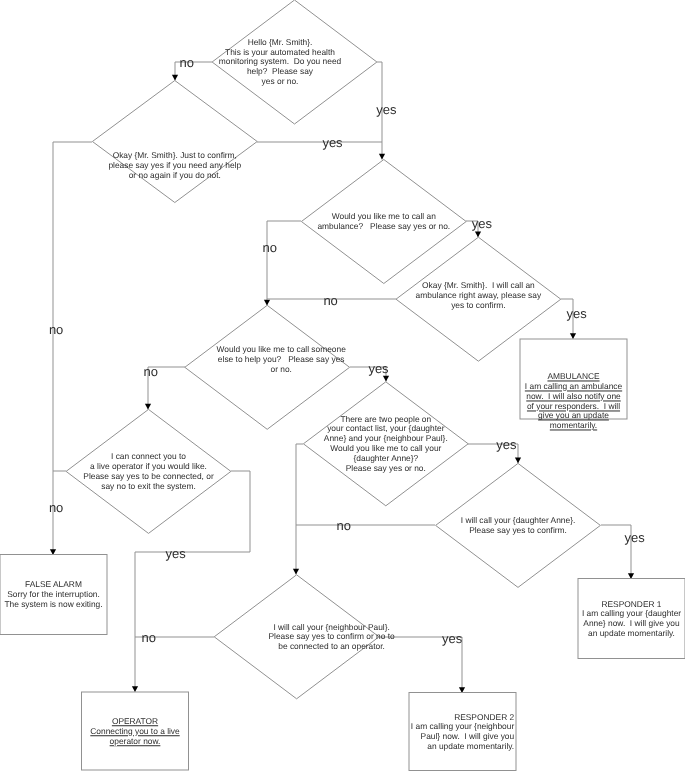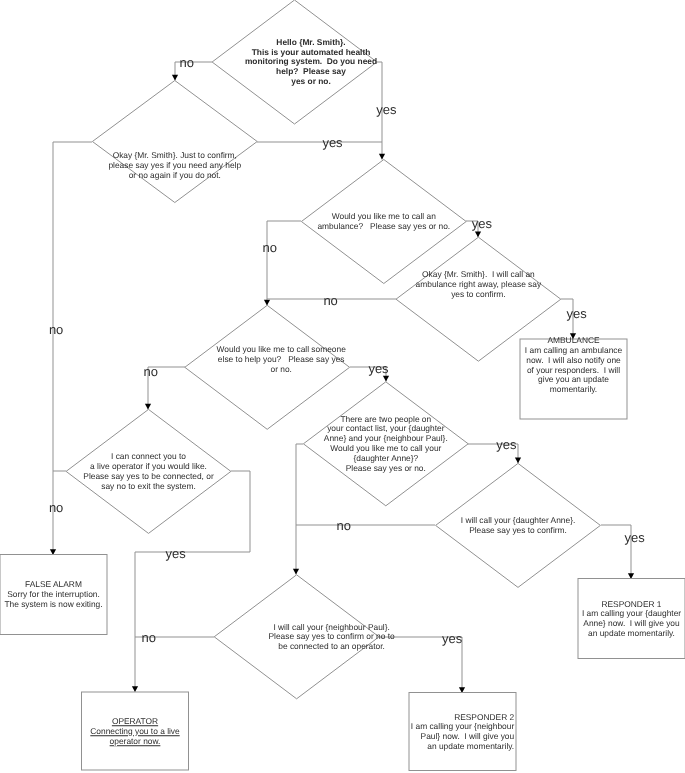--- a/index.html
+++ b/index.html
@@ -102,52 +102,52 @@
       <polygon points="296.6,574.8 379,636.8 296.6,698.8 214.20000000000002,636.8" fill="#ffffff" stroke="#919191" stroke-width="1"></polygon>
       <rect x="520" y="339" width="107" height="80" fill="#ffffff" stroke="#919191" stroke-width="1"></rect>
       <rect x="0" y="554.5" width="107" height="80" fill="#ffffff" stroke="#919191" stroke-width="1"></rect>
       <rect x="578" y="578.5" width="107" height="80" fill="#ffffff" stroke="#919191" stroke-width="1"></rect>
       <rect x="81.5" y="692" width="107" height="78" fill="#ffffff" stroke="#919191" stroke-width="1"></rect>
       <rect x="409" y="692.5" width="107" height="78" fill="#ffffff" stroke="#919191" stroke-width="1"></rect>
     </g>
   </svg>
 
   <div id="labels-layer">
-    <div class="node-text" style="left: 311px; top: 62.8px; font-weight: bold;">Hello {Mr. Smith}.
+    <div class="node-text" style="left: 280px; top: 62.8px;">Hello {Mr. Smith}.
 This is your automated health
 monitoring system.  Do you need
 help?  Please say
 yes or no.</div>
     <div class="node-text" style="left: 174.8px; top: 142.3px; margin-top: 24px;">Okay {Mr. Smith}. Just to confirm,
 please say yes if you need any help
 or no again if you do not.</div>
     <div class="node-text" style="left: 383.8px; top: 222.3px;">Would you like me to call an
 ambulance?   Please say yes or no.</div>
-    <div class="node-text" style="left: 478.4px; top: 285px;">Okay {Mr. Smith}.  I will call an
+    <div class="node-text" style="left: 478.4px; top: 296px;">Okay {Mr. Smith}.  I will call an
 ambulance right away, please say
 yes to confirm.</div>
     <div class="node-text" style="left: 267.2px; top: 360px; margin-left: 14px;">Would you like me to call someone
 else to help you?   Please say yes
 or no.</div>
     <div class="node-text" style="left: 385.8px; top: 444.6px;">There are two people on
 your contact list, your {daughter
 Anne} and your {neighbour Paul}.
 Would you like me to call your
 {daughter Anne}?
 Please say yes or no.</div>
     <div class="node-text" style="left: 148.5px; top: 472.2px;">I can connect you to
 a live operator if you would like.
 Please say yes to be connected, or
 say no to exit the system.</div>
     <div class="node-text" style="left: 518px; top: 526.2px;">I will call your {daughter Anne}.
 Please say yes to confirm.</div>
     <div class="node-text" style="left: 296.6px; top: 637.6px; margin-left: 35px;">I will call your {neighbour Paul}.
 Please say yes to confirm or no to
 be connected to an operator.</div>
-    <div class="node-text" style="left: 573.5px; top: 366px;">AMBULANCE
+    <div class="node-text" style="left: 573.5px; top: 402px; text-decoration: underline;">AMBULANCE
 I am calling an ambulance
 now.  I will also notify one
 of your responders.  I will
 give you an update
 momentarily.</div>
     <div class="node-text" style="left: 53.5px; top: 595.3px;">FALSE ALARM
 Sorry for the interruption.
 The system is now exiting.</div>
     <div class="node-text" style="left: 631.5px; top: 619.5px;">RESPONDER 1
 I am calling your {daughter

